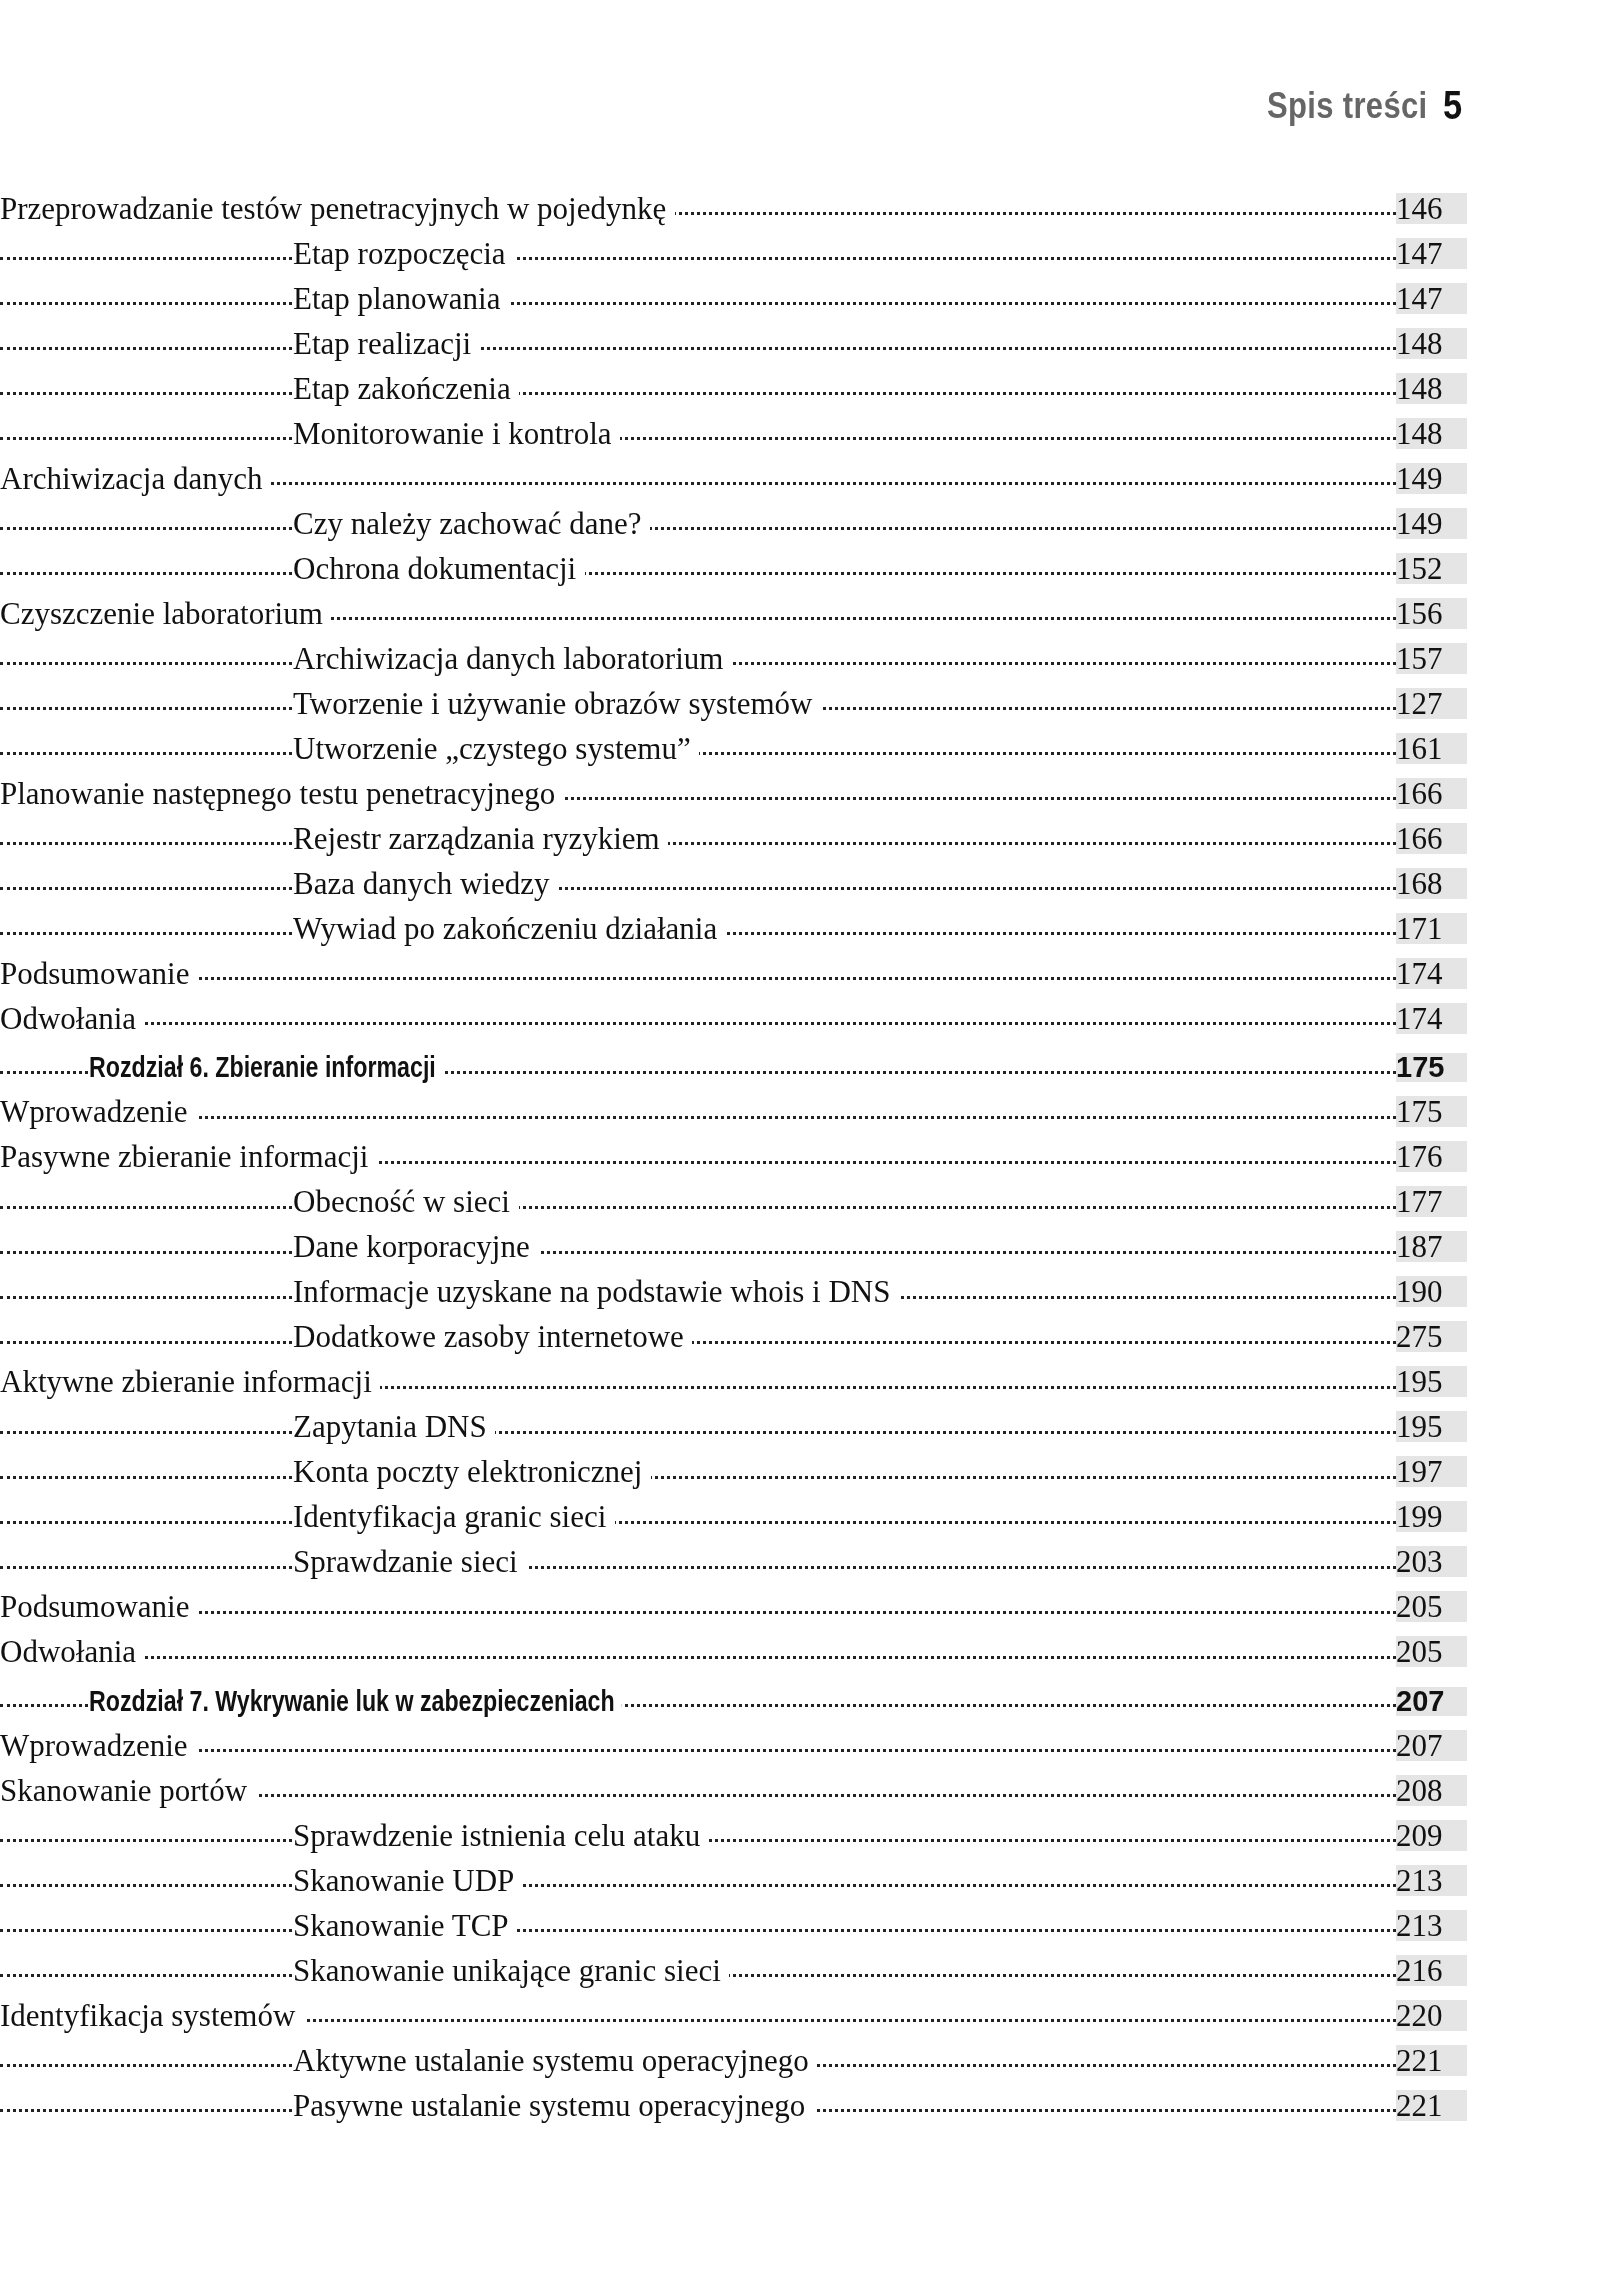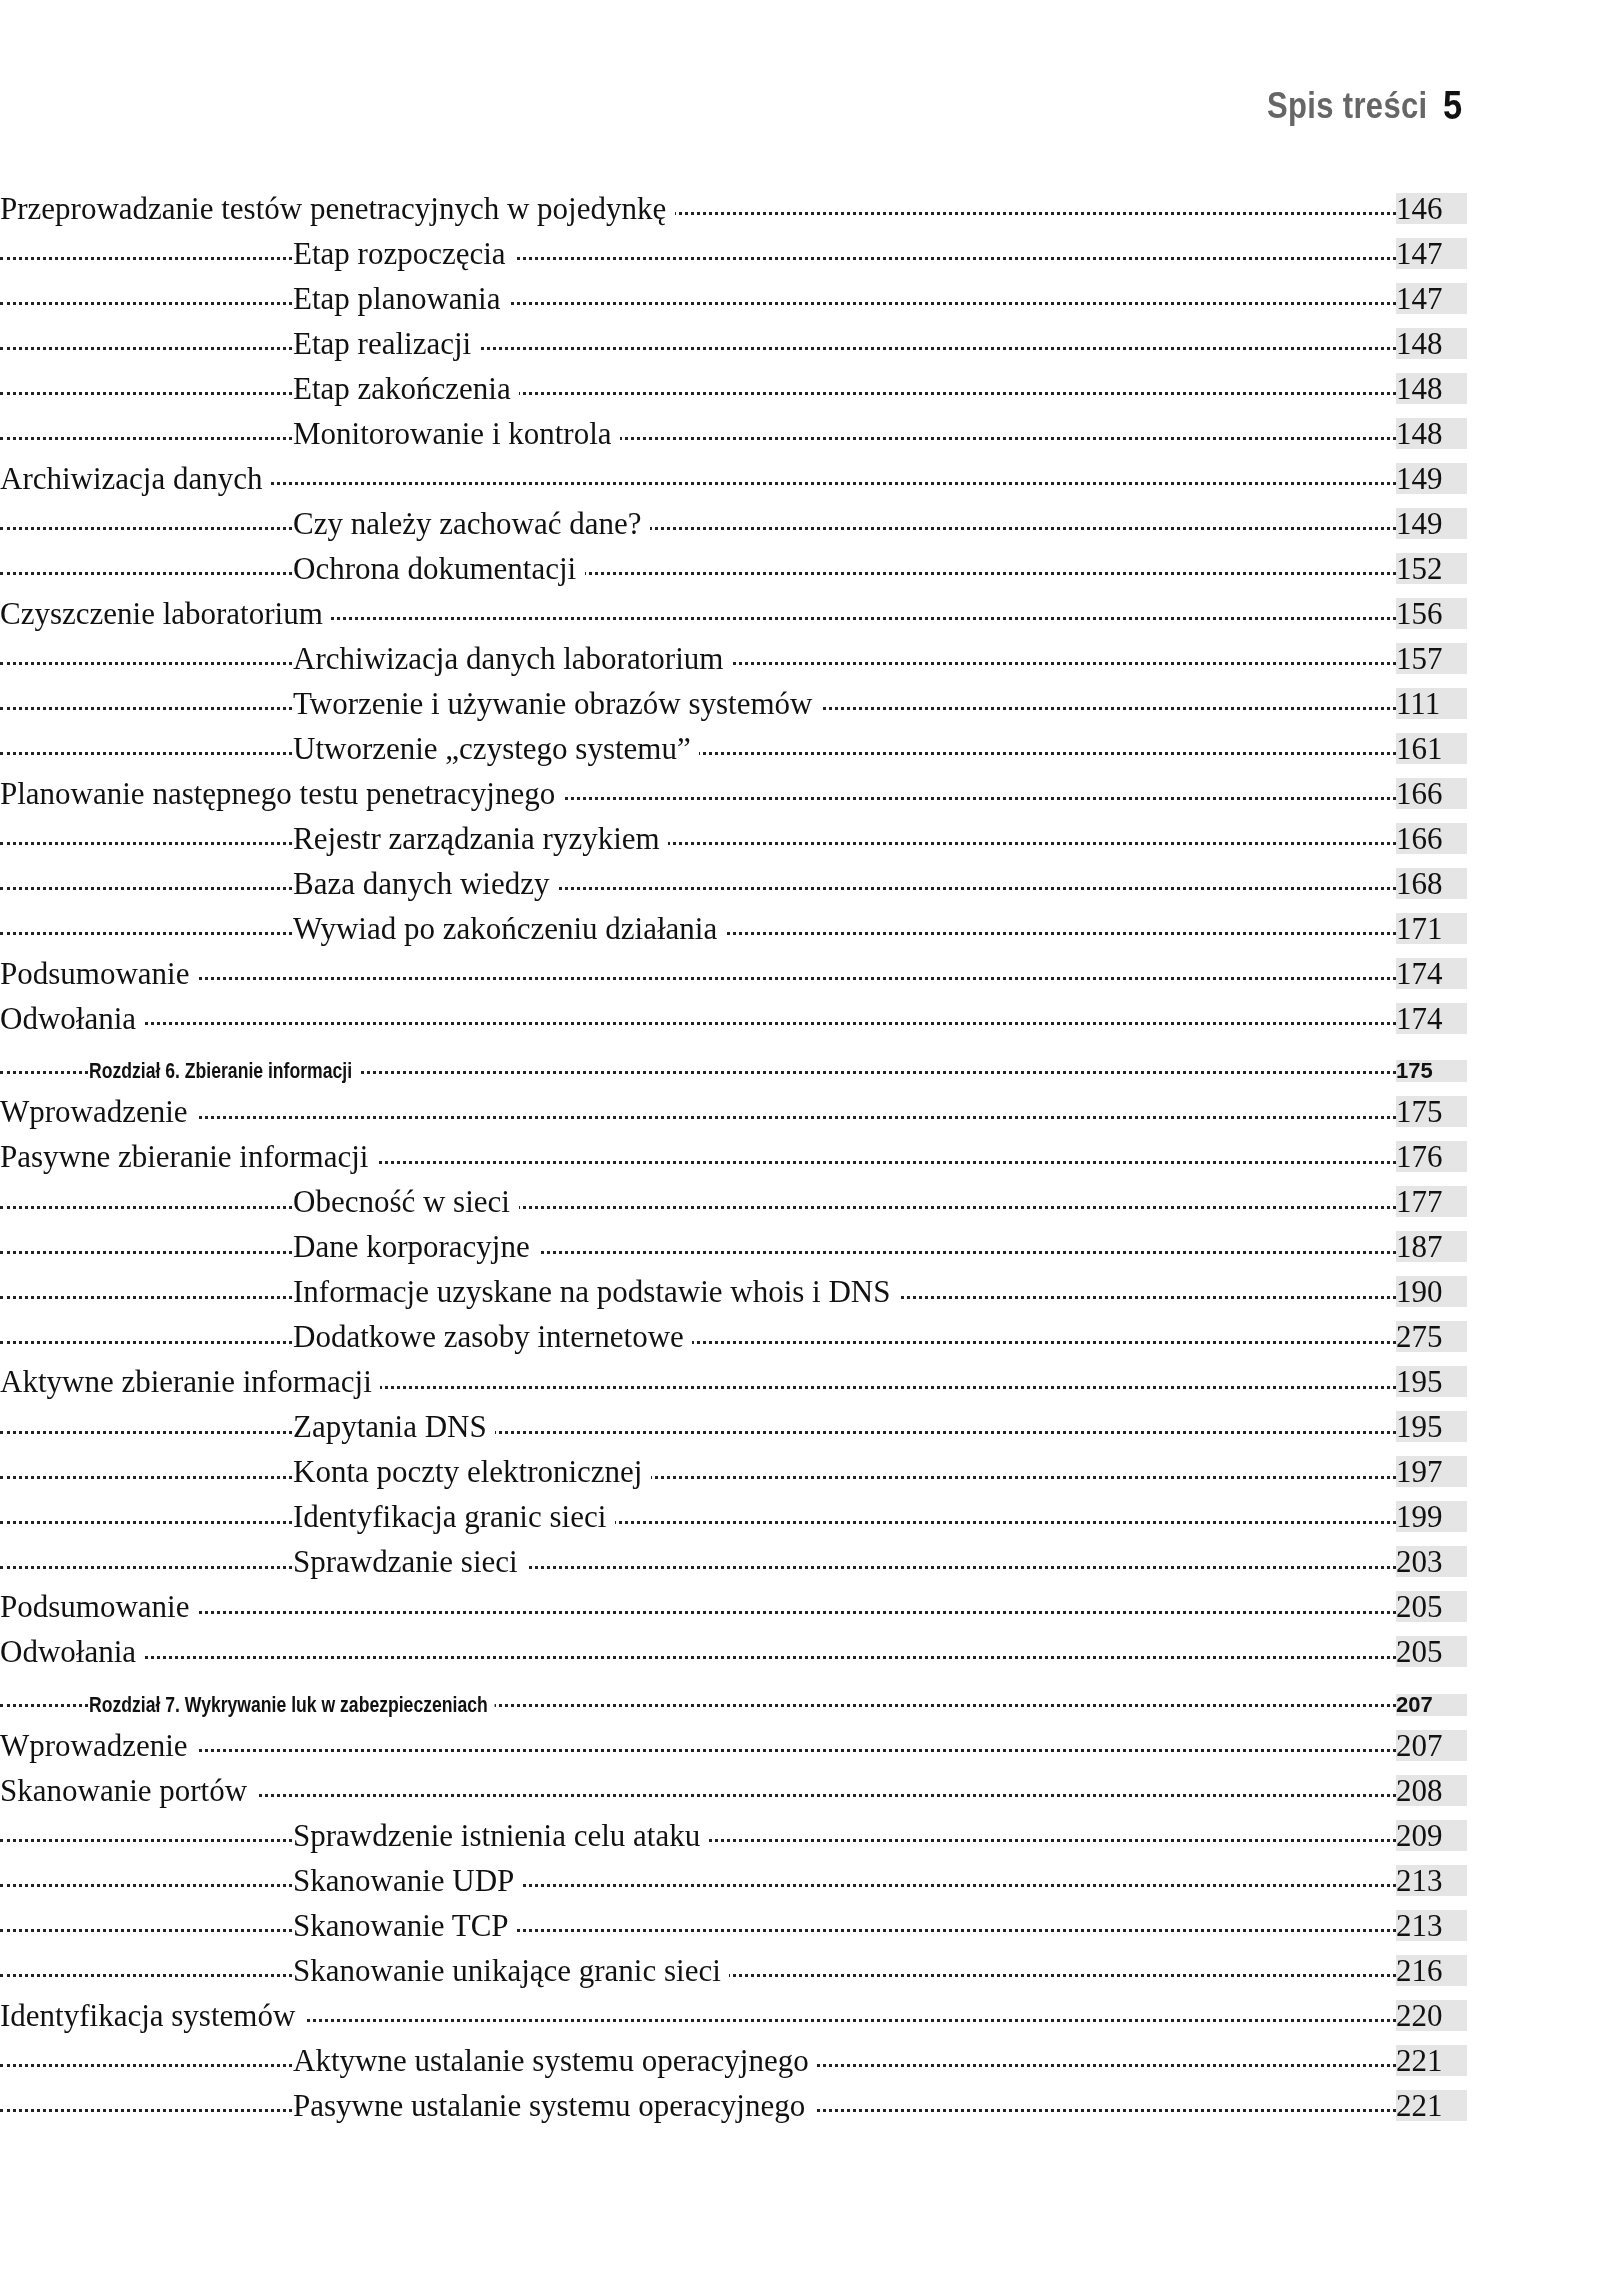--- a/index.html
+++ b/index.html
@@ -18,21 +18,21 @@
       font-family: "Liberation Serif", serif; font-size: 31px; line-height: 1;
     }
     .toc-row .label { white-space: nowrap; background: #fff; padding-right: 8.6px; position: relative; z-index: 1; }
     .toc-row .leader {
       position: absolute; bottom: 8.6px; right: 71px; left: 0;
       border-bottom: 3.4px dotted #222; z-index: 0;
     }
     .toc-row .page { position: absolute; right: 0; bottom: 0; width: 71px; text-align: left; background:#e5e5e5; z-index:1; }
     .toc-row.lvl1 { }
     .toc-row.lvl2 { padding-left: 293px; }
-    .toc-row.chapter { padding-left: 89px; font-family: "Liberation Sans", sans-serif; font-weight: bold; font-size: 22px; }
+    .toc-row.chapter { padding-left: 89px; font-family: "Liberation Sans", sans-serif; font-weight: bold; font-size: 29px; }
     .toc-row.chapter .label { transform: scaleX(0.8); transform-origin: left; margin-right: -78px; }
     .toc-row.chapter .page { font-weight: bold; }
     .toc-wrap { position: absolute; left: 0; right: 153px; }
   </style>
 </head>
 <body>
 
 <div class="page-header">
   <span class="header-title">Spis treści</span>
   <span class="header-page">5</span>
@@ -91,21 +91,21 @@
         <span class="page">156</span>
       </div>
       <div class="toc-row lvl2">
         <span class="leader"></span>
         <span class="label">Archiwizacja danych laboratorium</span>
         <span class="page">157</span>
       </div>
       <div class="toc-row lvl2">
         <span class="leader"></span>
         <span class="label">Tworzenie i używanie obrazów systemów</span>
-        <span class="page">111</span>
+        <span class="page">127</span>
       </div>
       <div class="toc-row lvl2">
         <span class="leader"></span>
         <span class="label">Utworzenie „czystego systemu”</span>
         <span class="page">161</span>
       </div>
       <div class="toc-row lvl1">
         <span class="leader"></span>
         <span class="label">Planowanie następnego testu penetracyjnego</span>
         <span class="page">166</span>

